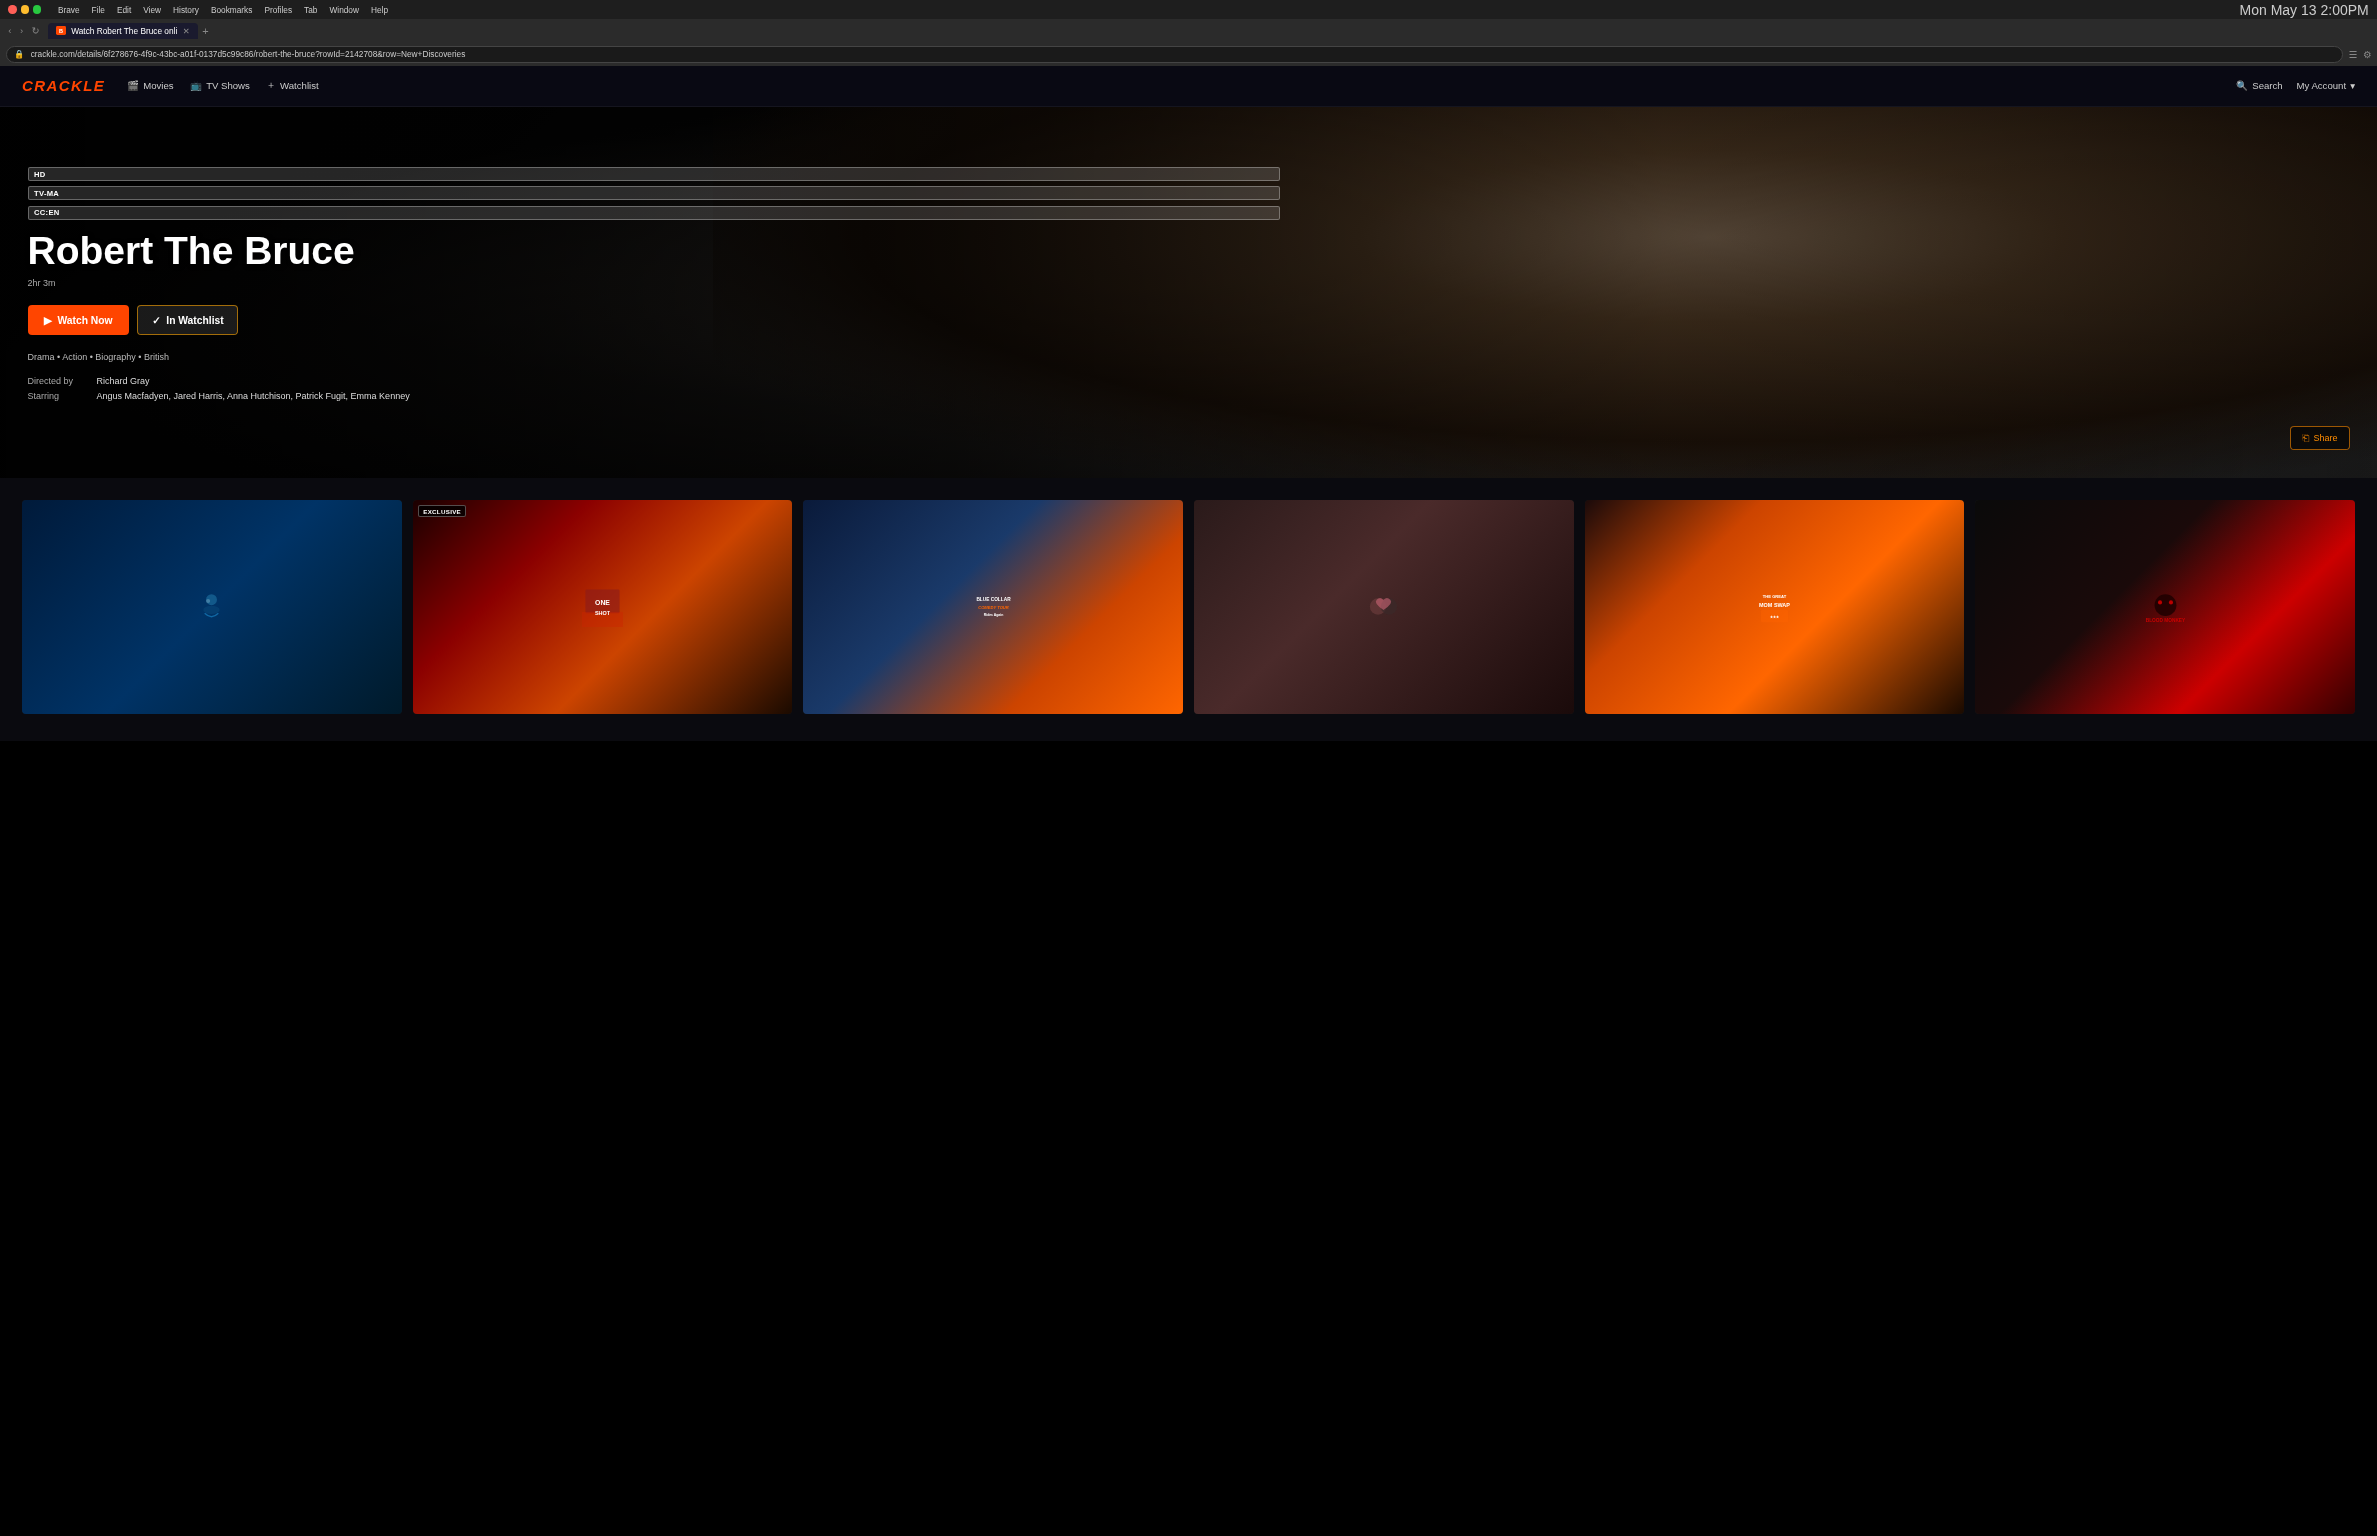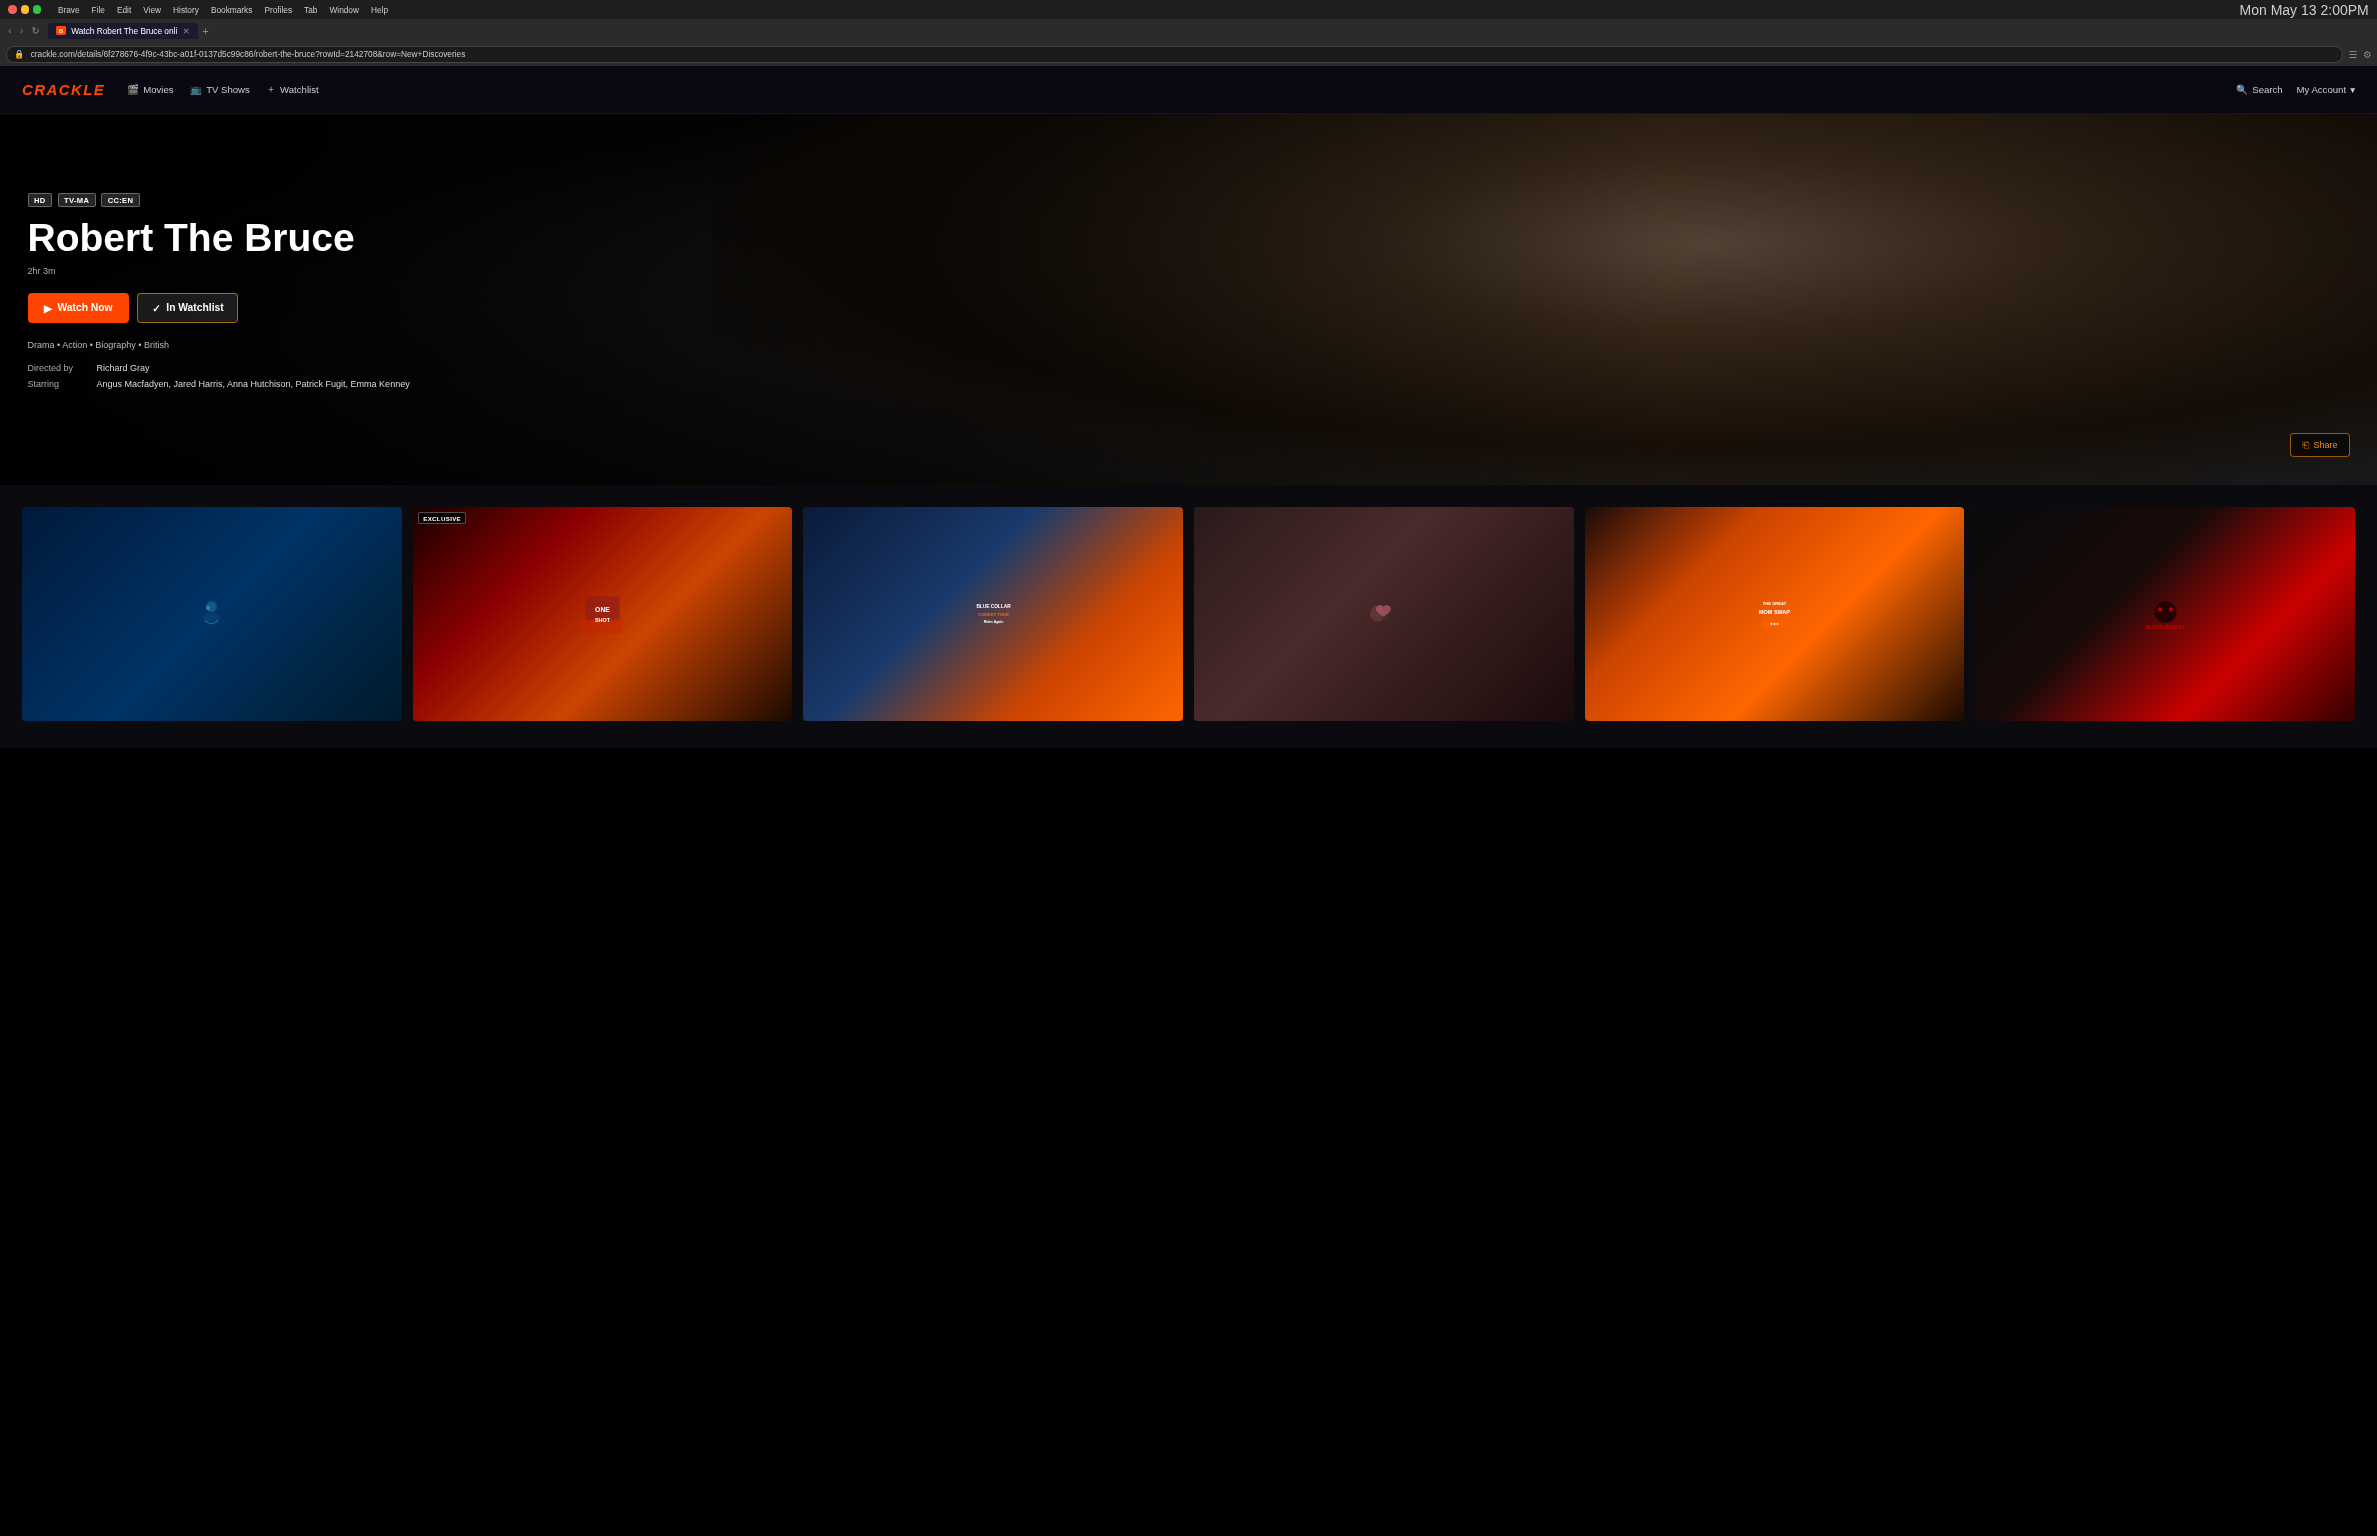--- a/index.html
+++ b/index.html
@@ -73,21 +73,21 @@
       border: 0.7px solid #444;
     }
     .address-url { flex: 1; }
     .browser-actions { display: flex; gap: 5.5px; align-items: center; }
     .browser-action-btn { background: none; border: none; color: #888; cursor: pointer; font-size: 9.6px; }
 
     
     .site-header {
       background: rgba(10, 10, 20, 0.95);
       padding: 0 22px;
-      height: 48px;
+      height: 41px;
       display: flex;
       align-items: center;
       justify-content: space-between;
       position: relative;
       z-index: 10;
       border-bottom: 0.7px solid rgba(255,255,255,0.05);
     }
     .logo {
       color: #ff4500;
       font-size: 15px;
@@ -145,21 +145,21 @@
     }
     .hero-content {
       position: absolute;
       left: 0; top: 0; bottom: 0;
       width: 55%;
       padding: 41px 27.5px;
       display: flex;
       flex-direction: column;
       justify-content: center;
     }
-    .badges { display: flex; gap: 5.5px; margin-bottom: 11px; }
+    .badges { display: flex; gap: 5.5px; margin-bottom: 11px; flex-direction: column; }
     .badge {
       background: rgba(255,255,255,0.15); border: 0.7px solid rgba(255,255,255,0.3);
       padding: 1.4px 5.5px; border-radius: 2.1px; font-size: 7.6px; font-weight: 600;
       color: #fff; letter-spacing: 0.3px;
     }
     .movie-title {
       font-size: 39px; font-weight: 800; color: #fff; line-height: 1.05;
       margin-bottom: 6.9px; text-shadow: 1.4px 1.4px 5.5px rgba(0,0,0,0.8);
     }
     .movie-duration {

